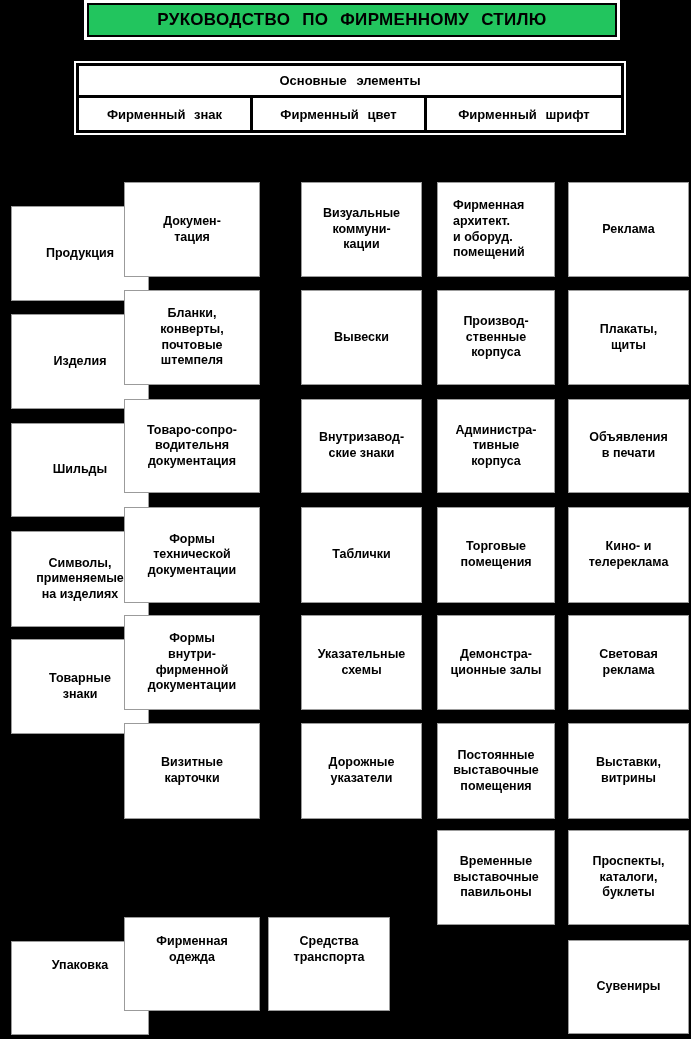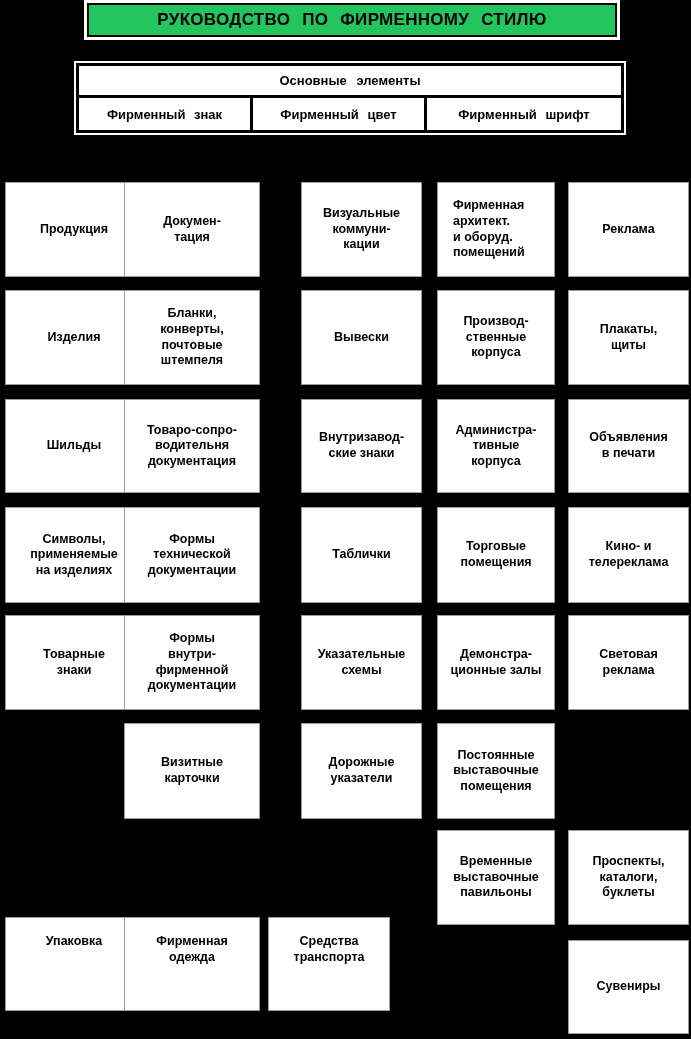--- a/index.html
+++ b/index.html
@@ -41,21 +41,21 @@
   
   .box{
     position:absolute;background:#fff;border:1px solid #9b9b9b;
     box-sizing:border-box;display:flex;align-items:center;justify-content:center;
     text-align:center;font-weight:bold;font-size:12.5px;line-height:1.25;color:#000;
     white-space:pre-line;padding:4px;
   }
   .box.top{align-items:flex-start;padding-top:16px;}
   .box.left{justify-content:flex-start;text-align:left;padding-left:15px;}
   
-  .c1{left:5px;width:138px;}
+  .c1{left:11px;width:138px;margin-top:24px;}
   .c2{left:124px;width:136px;}
   .c3{left:301px;width:121px;}
   .c3b{left:268px;width:122px;}
   .c4{left:437px;width:118px;}
   .c5{left:568px;width:121px;}
   
   .r1{top:182px;height:95px;}
   .r2{top:290px;height:95px;}
   .r3{top:399px;height:94px;}
   .r4{top:507px;height:96px;}
@@ -153,18 +153,20 @@
 
   <div class="box c5 r1">Реклама</div>
   <div class="box c5 r2">Плакаты,
 щиты</div>
   <div class="box c5 r4">Кино- и
 телереклама</div>
   <div class="box c5 r3">Объявления
 в печати</div>
   <div class="box c5 r5">Световая
 реклама</div>
+  <div class="box c5 r6">Выставки,
+витрины</div>
   <div class="box c5 r7">Проспекты,
 каталоги,
 буклеты</div>
   <div class="box c5 r8s">Сувениры</div>
 
 </div>
 
 </body></html>

